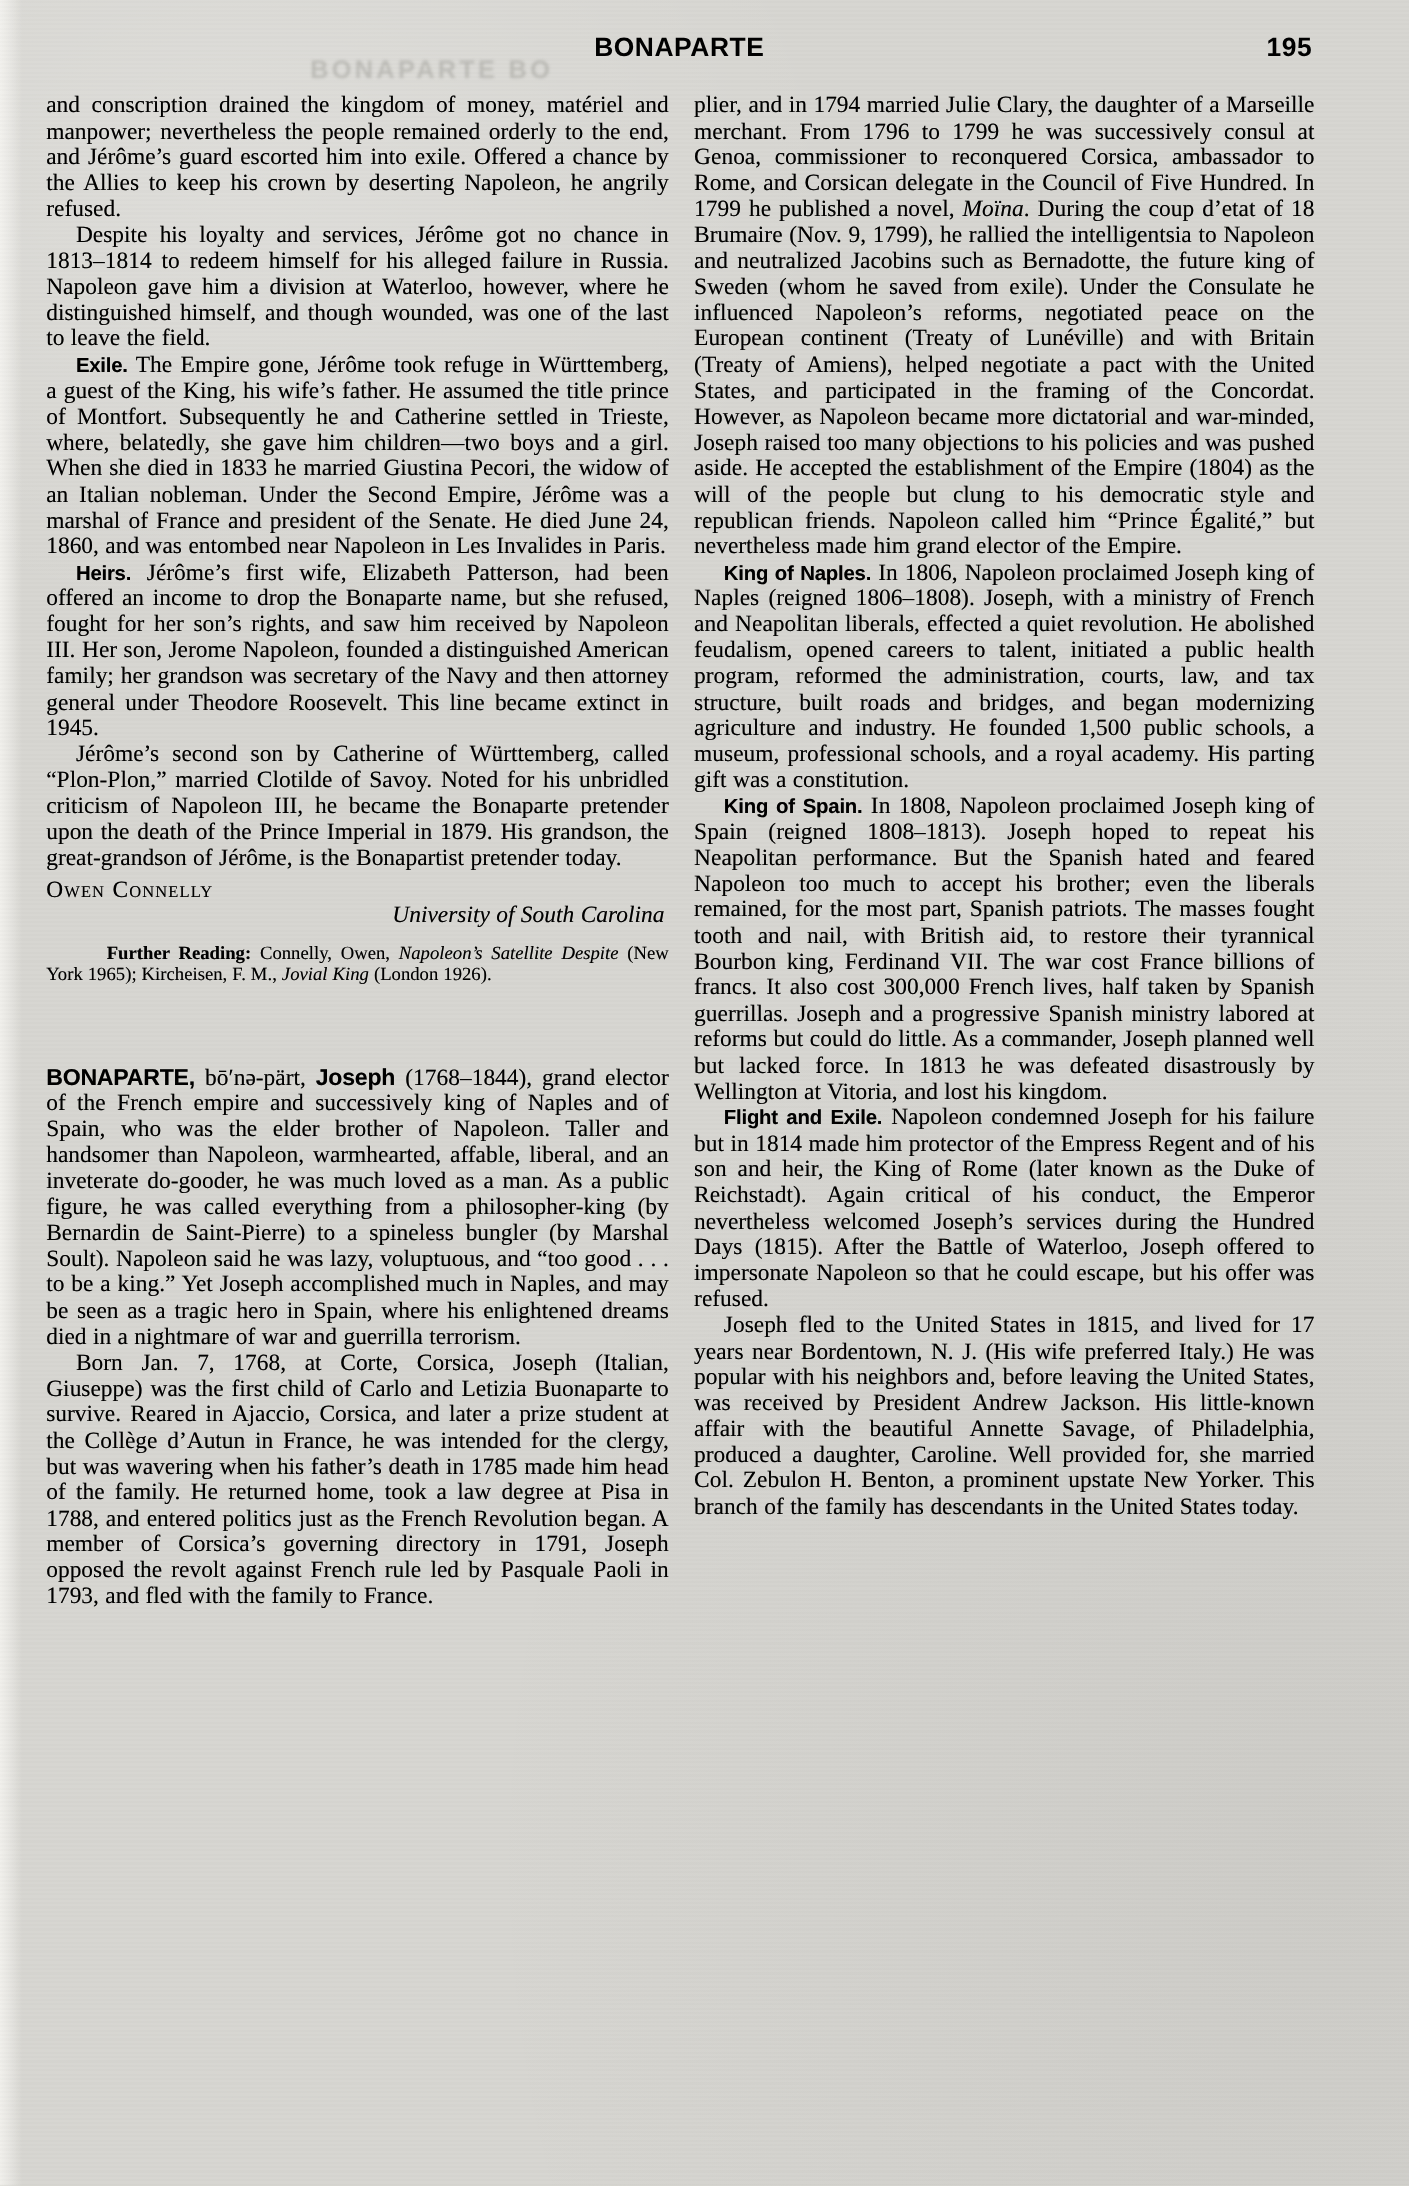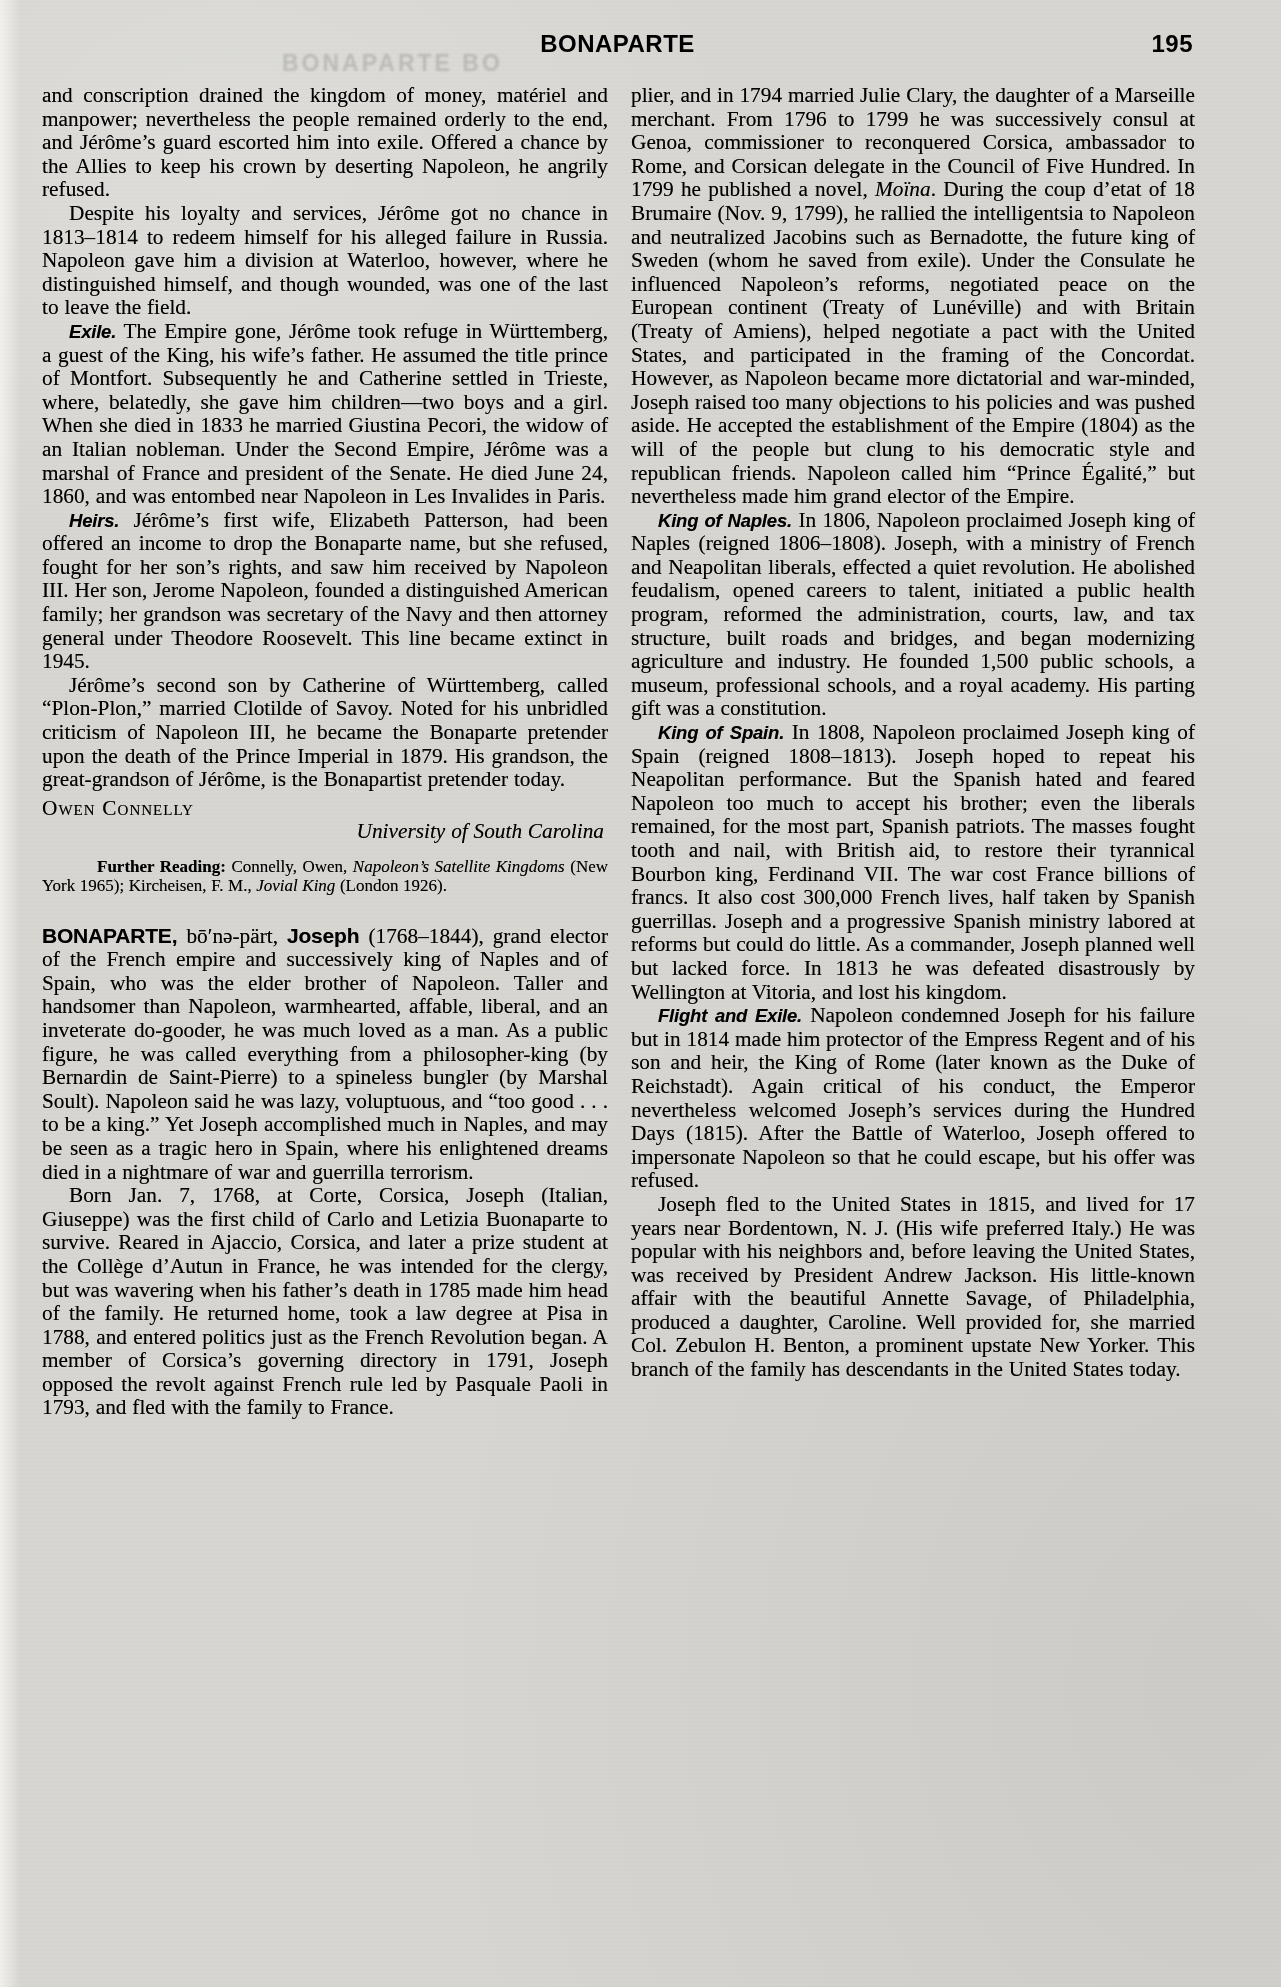--- a/index.html
+++ b/index.html
@@ -42,34 +42,34 @@
     font-size:21.3px;line-height:23.6px;color:#000000;
     text-align:justify;
     hyphens:auto;-webkit-hyphens:auto;
     word-spacing:0.5px;
     text-shadow:0 0 0.5px rgba(45,43,40,0.55);
   }
   .col-left{left:42px;width:566px;}
   .col-right{left:631px;width:564px;}
   .para{margin:0;}
   .para.indent{text-indent:27px;}
-  .para.entry{margin-top:28px;}
+  .para.entry{margin-top:72px;}
   .para.signature{
     padding-right:30px;margin-top:5px;
     font-variant:small-caps;letter-spacing:1px;
   }
   .para.affiliation{
     text-align:right;padding-right:4px;font-style:italic;
   }
   .para.reading{
     font-size:17px;line-height:18.8px;margin-top:14px;word-spacing:0.3px;
   }
   .seg-head{
     font-family:"Liberation Sans","DejaVu Sans",sans-serif;
-    font-weight:700;font-size:18.5px;letter-spacing:-0.2px;font-style:italic;
+    font-weight:700;font-size:18.5px;letter-spacing:-0.2px;
   }
   .seg-headword{
     font-family:"Liberation Sans","DejaVu Sans",sans-serif;
     font-weight:700;font-size:21px;letter-spacing:-0.2px;
   }
   .seg-italic{font-style:italic;}
   .seg-boldserif{font-weight:700;margin-left:28px;}
   .seg-plain{}
 </style>
 </head>
@@ -86,21 +86,21 @@
 </div>
 
 <div class="col col-left" lang="en">
     <p class="para body"><span class="seg-plain">and conscription drained the kingdom of money, matériel and manpower; nevertheless the people remained orderly to the end, and Jérôme’s guard escorted him into exile. Offered a chance by the Allies to keep his crown by deserting Napoleon, he angrily refused.</span></p>
     <p class="para body indent"><span class="seg-plain">Despite his loyalty and services, Jérôme got no chance in 1813–1814 to redeem himself for his alleged failure in Russia. Napoleon gave him a division at Waterloo, however, where he distinguished himself, and though wounded, was one of the last to leave the field.</span></p>
     <p class="para body indent"><span class="seg-head">Exile.</span><span class="seg-plain"> The Empire gone, Jérôme took refuge in Württemberg, a guest of the King, his wife’s father. He assumed the title prince of Montfort. Subsequently he and Catherine settled in Trieste, where, belatedly, she gave him children—two boys and a girl. When she died in 1833 he married Giustina Pecori, the widow of an Italian nobleman. Under the Second Empire, Jérôme was a marshal of France and president of the Senate. He died June 24, 1860, and was entombed near Napoleon in Les Invalides in Paris.</span></p>
     <p class="para body indent"><span class="seg-head">Heirs.</span><span class="seg-plain"> Jérôme’s first wife, Elizabeth Patterson, had been offered an income to drop the Bonaparte name, but she refused, fought for her son’s rights, and saw him received by Napoleon III. Her son, Jerome Napoleon, founded a distinguished American family; her grandson was secretary of the Navy and then attorney general under Theodore Roosevelt. This line became extinct in 1945.</span></p>
     <p class="para body indent"><span class="seg-plain">Jérôme’s second son by Catherine of Württemberg, called “Plon-Plon,” married Clotilde of Savoy. Noted for his unbridled criticism of Napoleon III, he became the Bonaparte pretender upon the death of the Prince Imperial in 1879. His grandson, the great-grandson of Jérôme, is the Bonapartist pretender today.</span></p>
     <p class="para signature"><span class="seg-plain">Owen Connelly</span></p>
     <p class="para affiliation"><span class="seg-plain">University of South Carolina</span></p>
-    <p class="para reading indent"><span class="seg-boldserif">Further Reading: </span><span class="seg-plain">Connelly, Owen, </span><span class="seg-italic">Napoleon’s Satellite Kingdoms </span><span class="seg-plain">(New York 1965); Kircheisen, F. M., </span><span class="seg-italic">Jovial King </span><span class="seg-plain">(London 1926).</span></p>
+    <p class="para reading indent"><span class="seg-boldserif">Further Reading: </span><span class="seg-plain">Connelly, Owen, </span><span class="seg-italic">Napoleon’s Satellite Despite </span><span class="seg-plain">(New York 1965); Kircheisen, F. M., </span><span class="seg-italic">Jovial King </span><span class="seg-plain">(London 1926).</span></p>
     <p class="para entry"><span class="seg-headword">BONAPARTE, </span><span class="seg-plain">bō′nə-pärt, </span><span class="seg-headword">Joseph </span><span class="seg-plain">(1768–1844), grand elector of the French empire and successively king of Naples and of Spain, who was the elder brother of Napoleon. Taller and handsomer than Napoleon, warmhearted, affable, liberal, and an inveterate do-gooder, he was much loved as a man. As a public figure, he was called everything from a philosopher-king (by Bernardin de Saint-Pierre) to a spineless bungler (by Marshal Soult). Napoleon said he was lazy, voluptuous, and “too good . . . to be a king.” Yet Joseph accomplished much in Naples, and may be seen as a tragic hero in Spain, where his enlightened dreams died in a nightmare of war and guerrilla terrorism.</span></p>
     <p class="para body indent"><span class="seg-plain">Born Jan. 7, 1768, at Corte, Corsica, Joseph (Italian, Giuseppe) was the first child of Carlo and Letizia Buonaparte to survive. Reared in Ajaccio, Corsica, and later a prize student at the Collège d’Autun in France, he was intended for the clergy, but was wavering when his father’s death in 1785 made him head of the family. He returned home, took a law degree at Pisa in 1788, and entered politics just as the French Revolution began. A member of Corsica’s governing directory in 1791, Joseph opposed the revolt against French rule led by Pasquale Paoli in 1793, and fled with the family to France.</span></p>
   </div>
 <div class="col col-right" lang="en">
     <p class="para body"><span class="seg-plain">plier, and in 1794 married Julie Clary, the daughter of a Marseille merchant. From 1796 to 1799 he was successively consul at Genoa, commissioner to reconquered Corsica, ambassador to Rome, and Corsican delegate in the Council of Five Hundred. In 1799 he published a novel, </span><span class="seg-italic">Moïna</span><span class="seg-plain">. During the coup d’etat of 18 Brumaire (Nov. 9, 1799), he rallied the intelligentsia to Napoleon and neutralized Jacobins such as Bernadotte, the future king of Sweden (whom he saved from exile). Under the Consulate he influenced Napoleon’s reforms, negotiated peace on the European continent (Treaty of Lunéville) and with Britain (Treaty of Amiens), helped negotiate a pact with the United States, and participated in the framing of the Concordat. However, as Napoleon became more dictatorial and war-minded, Joseph raised too many objections to his policies and was pushed aside. He accepted the establishment of the Empire (1804) as the will of the people but clung to his democratic style and republican friends. Napoleon called him “Prince Égalité,” but nevertheless made him grand elector of the Empire.</span></p>
     <p class="para body indent"><span class="seg-head">King of Naples.</span><span class="seg-plain"> In 1806, Napoleon proclaimed Joseph king of Naples (reigned 1806–1808). Joseph, with a ministry of French and Neapolitan liberals, effected a quiet revolution. He abolished feudalism, opened careers to talent, initiated a public health program, reformed the administration, courts, law, and tax structure, built roads and bridges, and began modernizing agriculture and industry. He founded 1,500 public schools, a museum, professional schools, and a royal academy. His parting gift was a constitution.</span></p>
     <p class="para body indent"><span class="seg-head">King of Spain.</span><span class="seg-plain"> In 1808, Napoleon proclaimed Joseph king of Spain (reigned 1808–1813). Joseph hoped to repeat his Neapolitan performance. But the Spanish hated and feared Napoleon too much to accept his brother; even the liberals remained, for the most part, Spanish patriots. The masses fought tooth and nail, with British aid, to restore their tyrannical Bourbon king, Ferdinand VII. The war cost France billions of francs. It also cost 300,000 French lives, half taken by Spanish guerrillas. Joseph and a progressive Spanish ministry labored at reforms but could do little. As a commander, Joseph planned well but lacked force. In 1813 he was defeated disastrously by Wellington at Vitoria, and lost his kingdom.</span></p>
     <p class="para body indent"><span class="seg-head">Flight and Exile.</span><span class="seg-plain"> Napoleon condemned Joseph for his failure but in 1814 made him protector of the Empress Regent and of his son and heir, the King of Rome (later known as the Duke of Reichstadt). Again critical of his conduct, the Emperor nevertheless welcomed Joseph’s services during the Hundred Days (1815). After the Battle of Waterloo, Joseph offered to impersonate Napoleon so that he could escape, but his offer was refused.</span></p>
     <p class="para body indent"><span class="seg-plain">Joseph fled to the United States in 1815, and lived for 17 years near Bordentown, N. J. (His wife preferred Italy.) He was popular with his neighbors and, before leaving the United States, was received by President Andrew Jackson. His little-known affair with the beautiful Annette Savage, of Philadelphia, produced a daughter, Caroline. Well provided for, she married Col. Zebulon H. Benton, a prominent upstate New Yorker. This branch of the family has descendants in the United States today.</span></p>
   </div>

